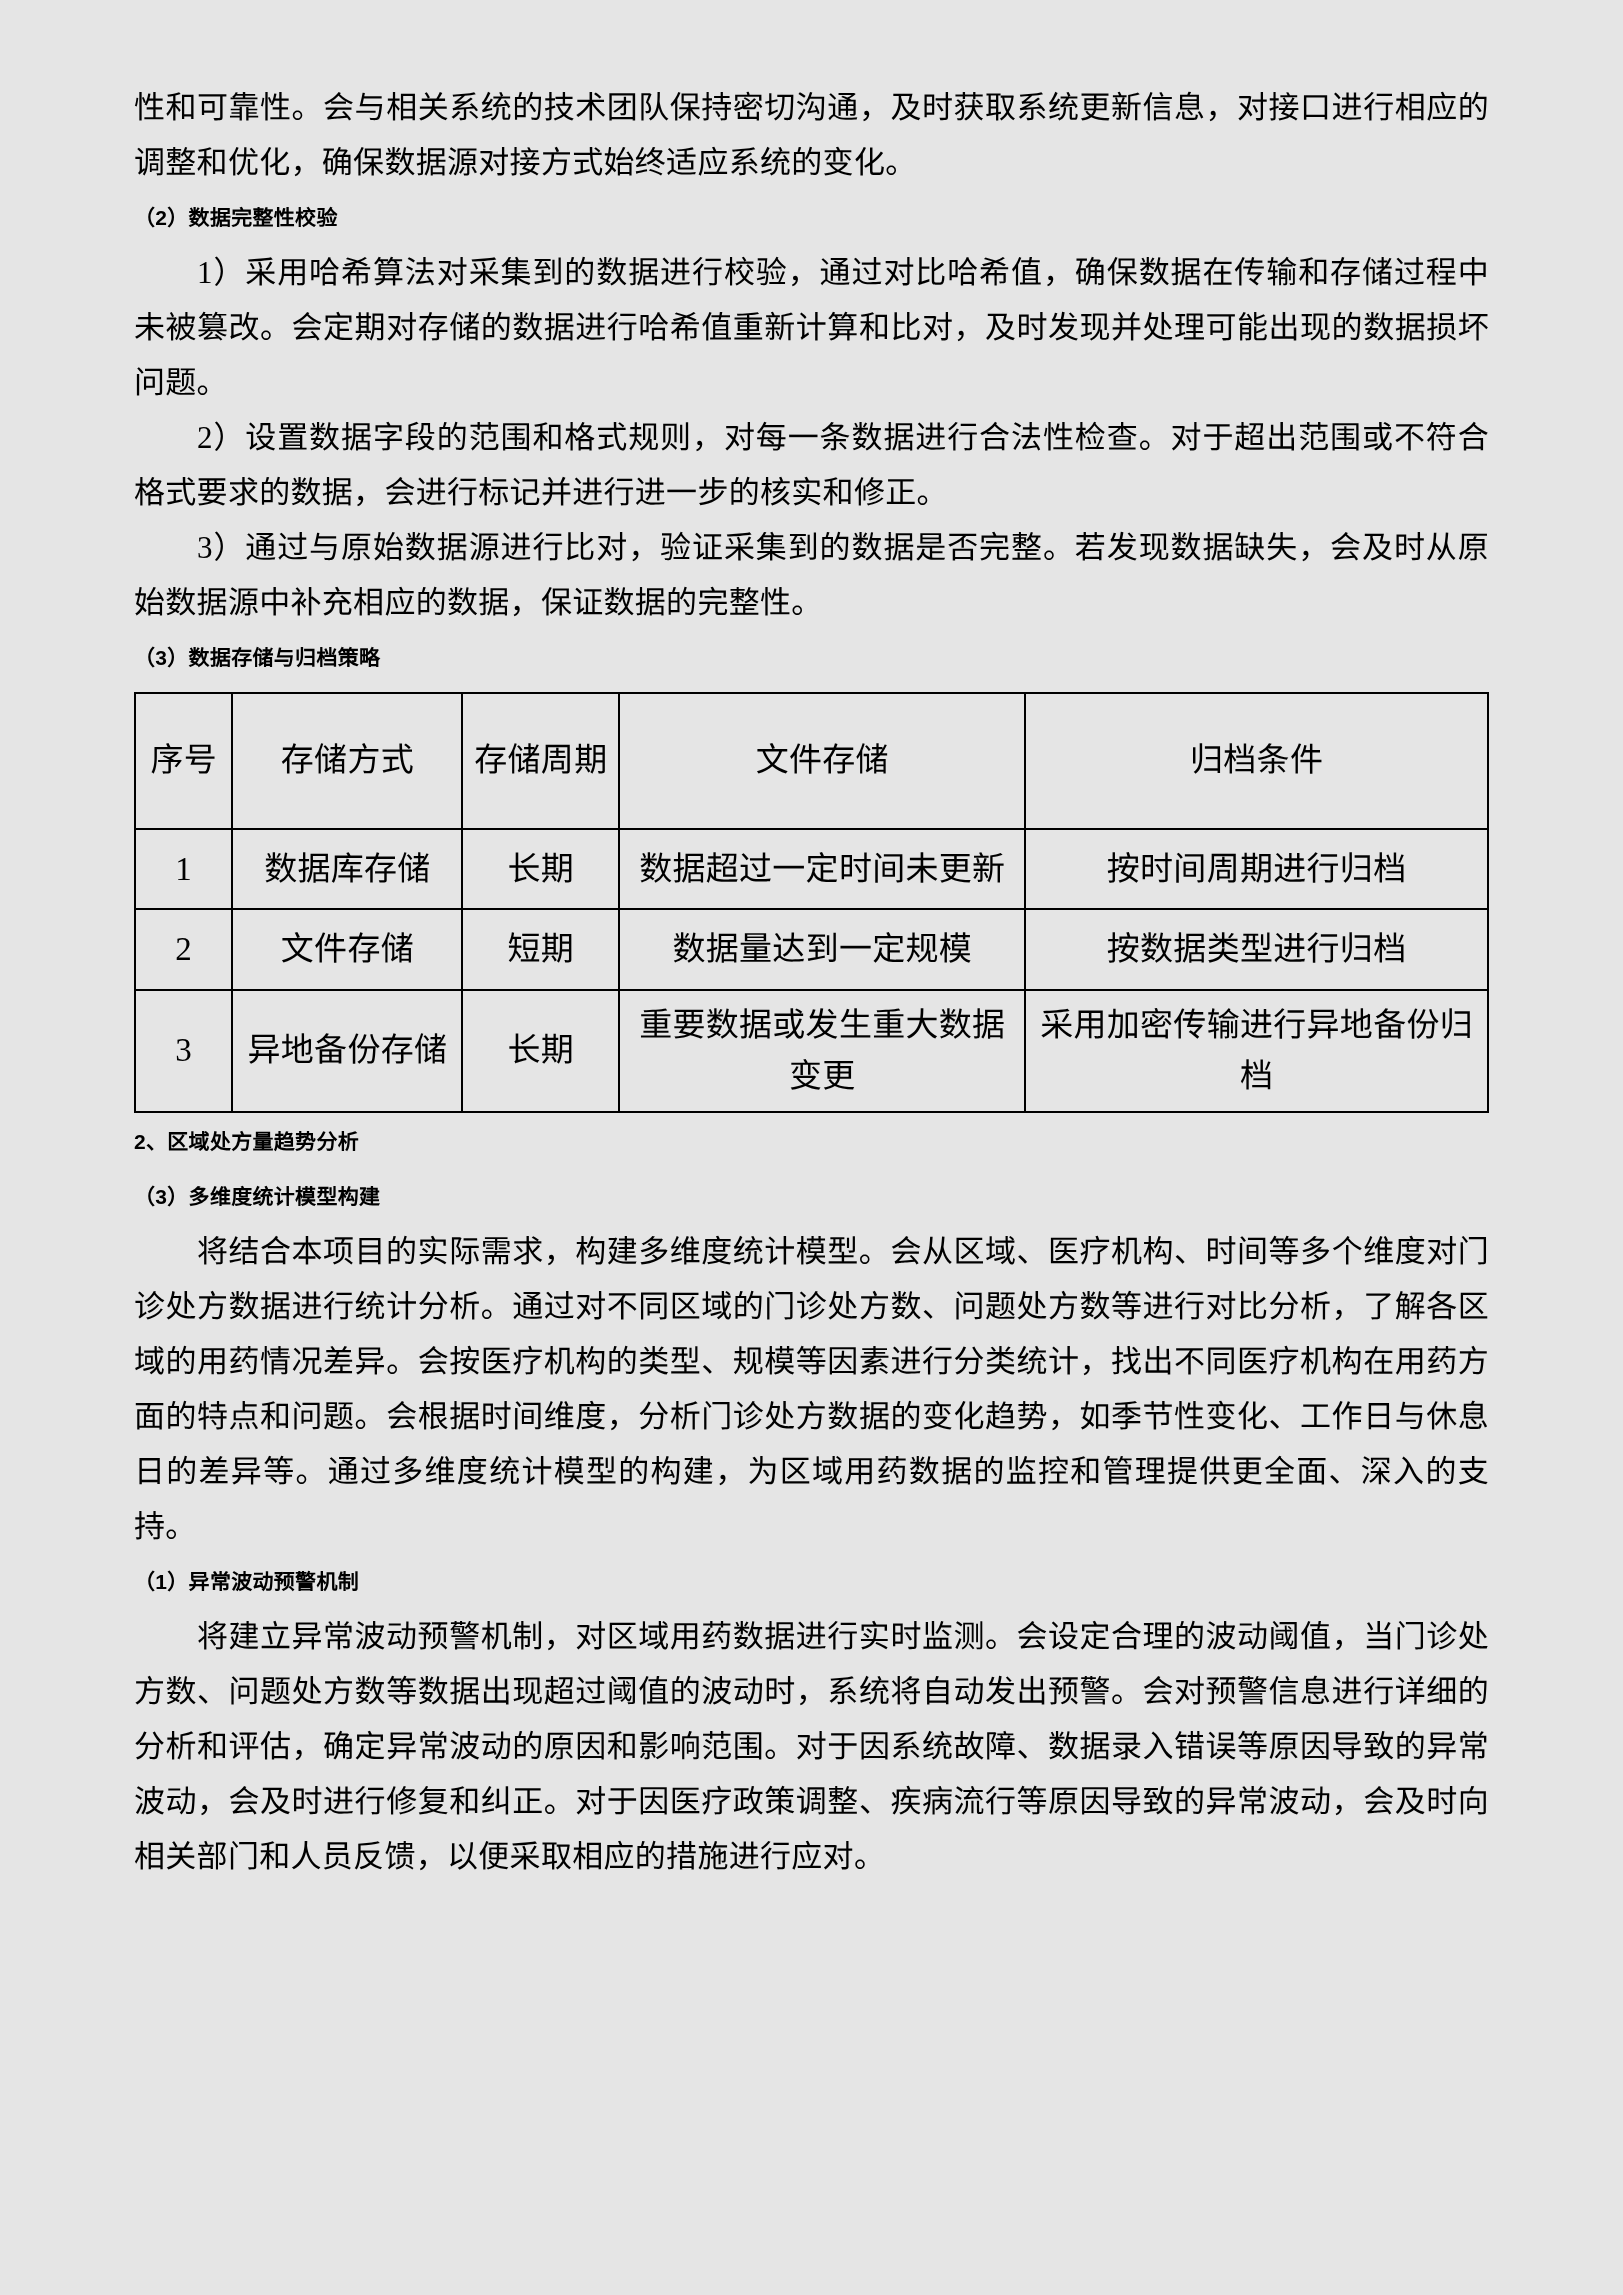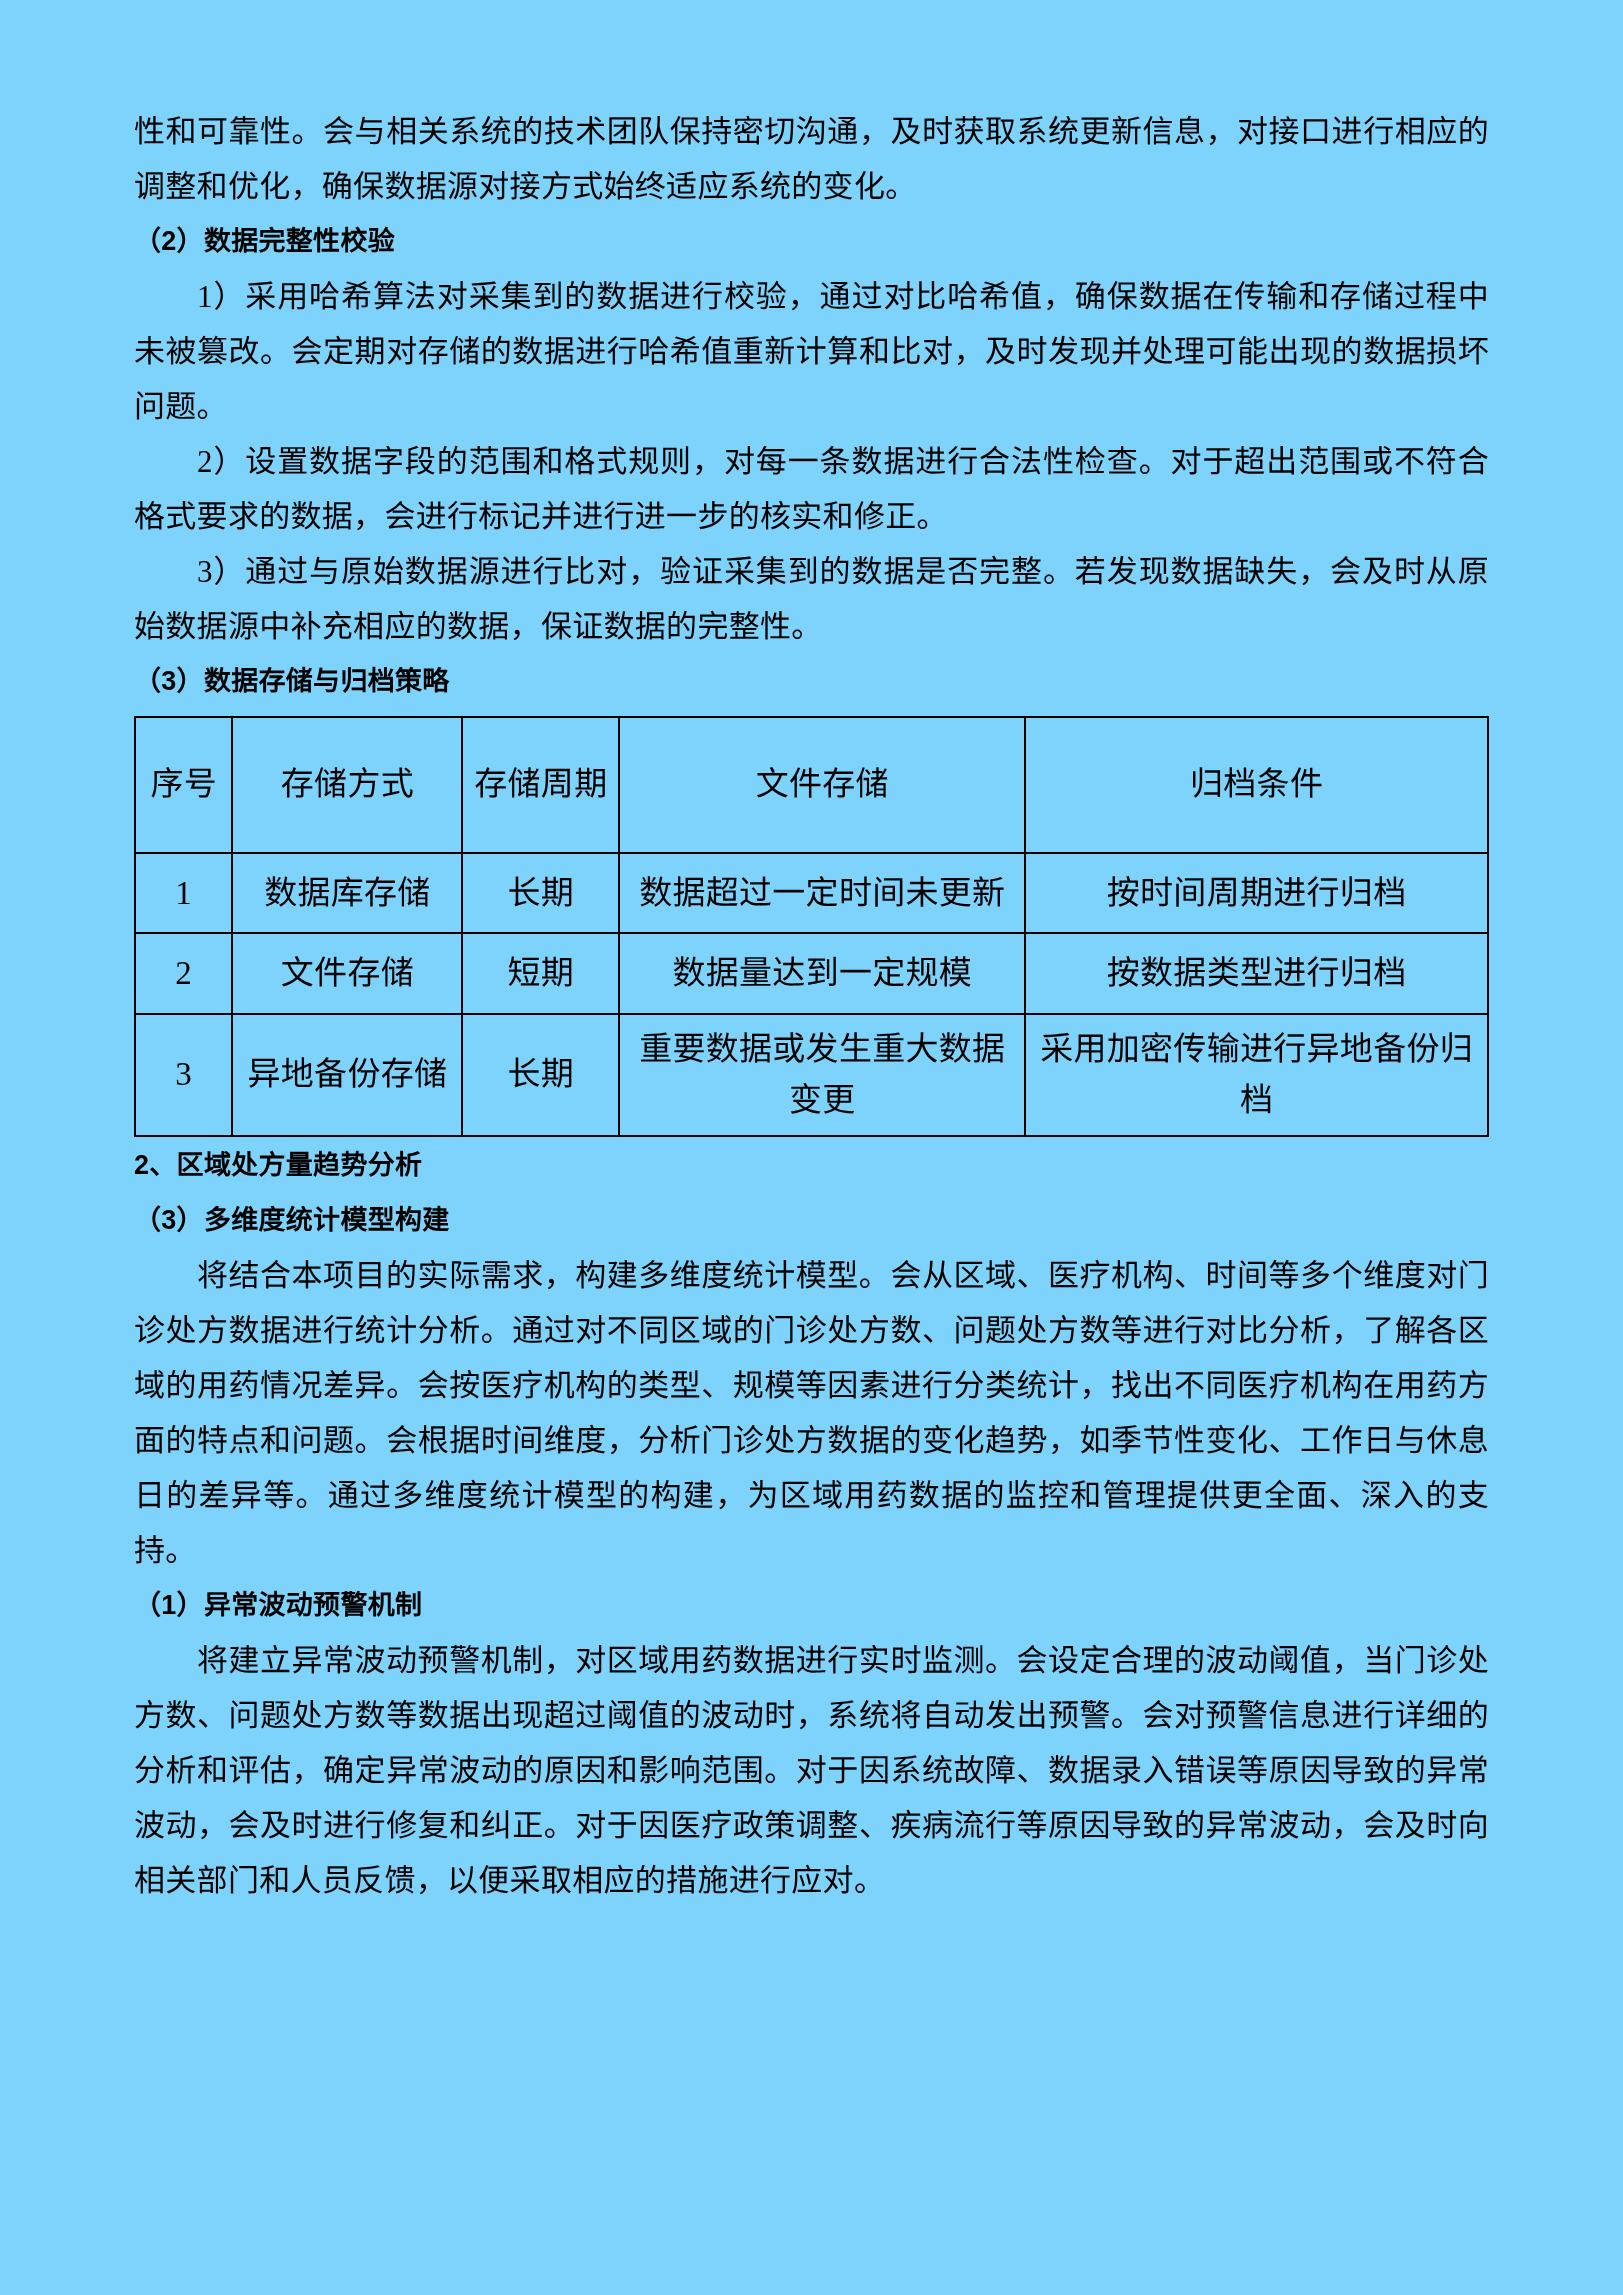--- a/index.html
+++ b/index.html
@@ -12,22 +12,22 @@
     width: 1623px;
     height: 2295px;
     font-family: "Liberation Serif", "DejaVu Serif", serif;
     color: #000000;
     -webkit-font-smoothing: antialiased;
   }
   .page {
     box-sizing: border-box;
     width: 1623px;
     height: 2295px;
-    padding: 104px 134px 118px 134px;
-    background: #7dd3fc;
+    padding: 80px 134px 118px 134px;
+    background: #e5e5e5;
     position: relative;
   }
   .doc-body {
     font-size: 31px;
     line-height: 55px;
     letter-spacing: 0.3px;
     text-align: justify;
     text-justify: inter-ideograph;
   }
   p {
@@ -38,21 +38,21 @@
     margin-bottom: 0;
   }
   .para-cont {
     text-indent: 0;
   }
   .heading {
     font-weight: bold;
     text-indent: 0;
     margin: 0;
     font-family: "Liberation Sans", "DejaVu Sans", sans-serif;
-    font-size: 27px;
+    font-size: 21px;
     line-height: 55px;
   }
   
   .tbl-wrap {
     margin-top: 6.5px;
     margin-bottom: 1.3px;
   }
   table.strategy {
     border-collapse: collapse;
     width: 100%;

